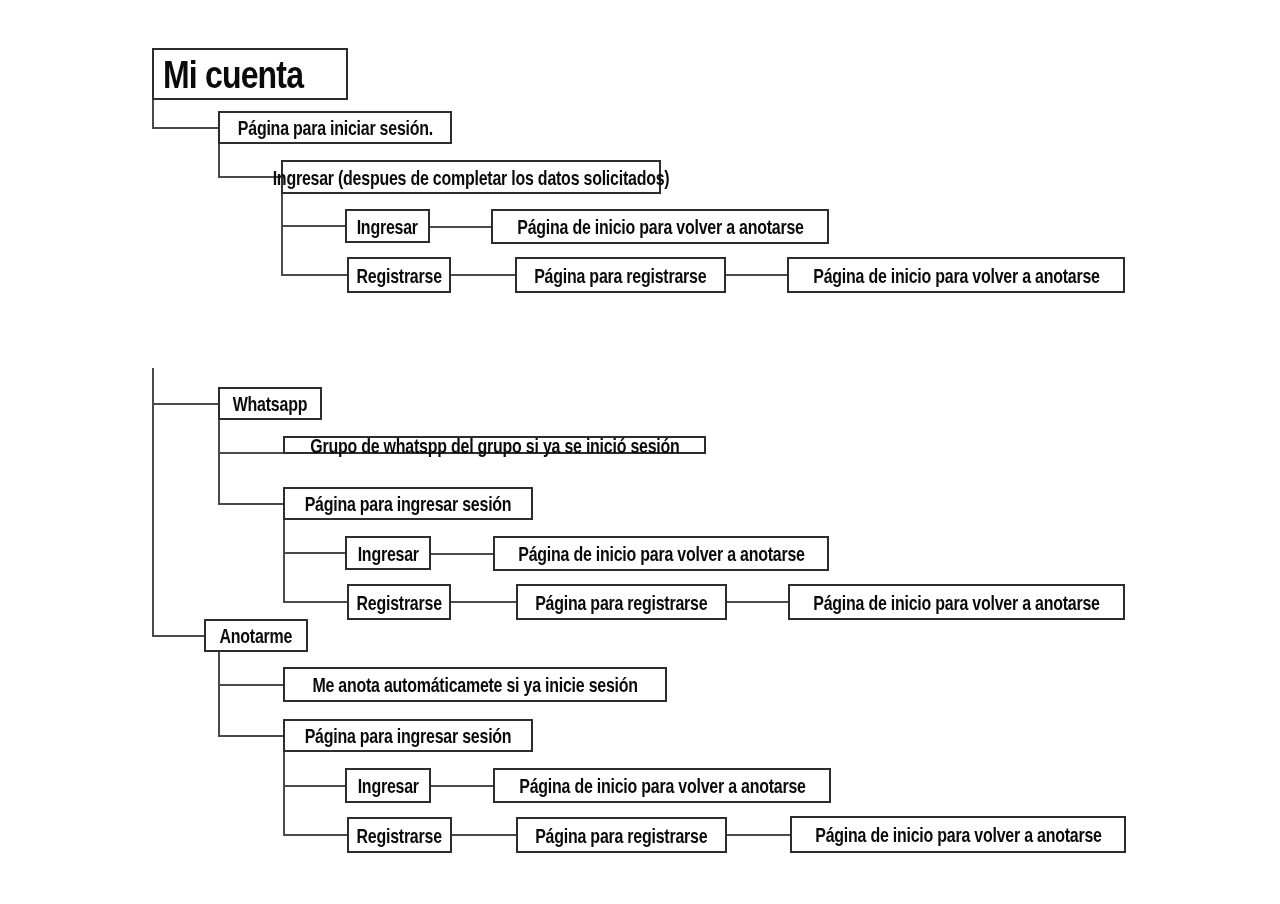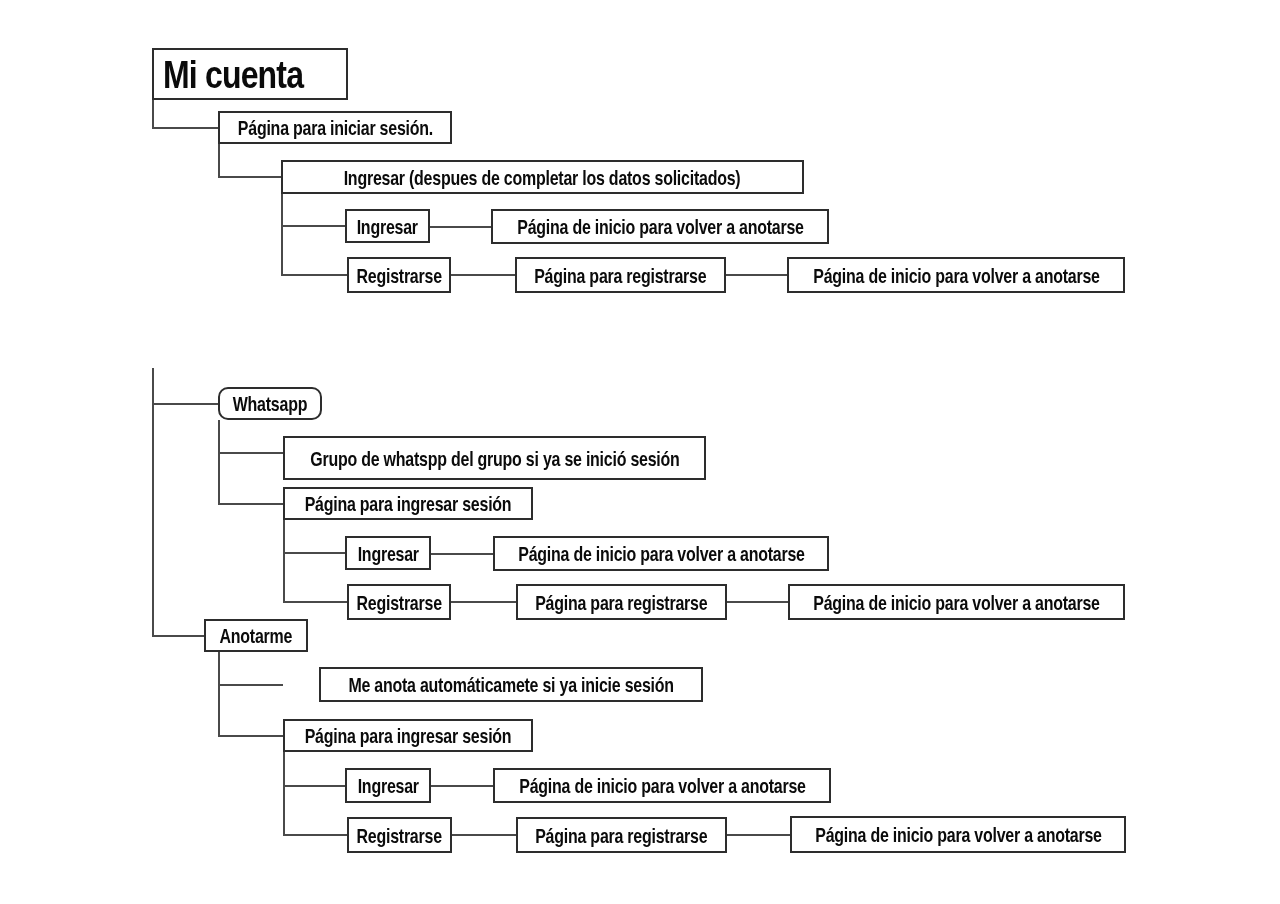--- a/index.html
+++ b/index.html
@@ -91,42 +91,42 @@
     <div class="connector" style="left: 283px; top: 752px; width: 2px; height: 84px;"></div>
     <div class="connector" style="left: 283px; top: 834px; width: 64px; height: 2px;"></div>
     <div class="connector" style="left: 452px; top: 834px; width: 64px; height: 2px;"></div>
     <div class="connector" style="left: 727px; top: 833.5px; width: 63px; height: 2px;"></div>
     <div class="node" style="left: 218px; top: 111px; width: 234px; height: 33px;">
       <span class="lbl">Página para iniciar sesión.</span>
     </div>
     <div class="node title" style="left: 152px; top: 48px; width: 196px; height: 52px;">
       <span class="lbl">Mi cuenta</span>
     </div>
-    <div class="node" style="left: 281px; top: 160px; width: 523px; height: 34px;">
+    <div class="node" style="left: 281px; top: 160px; width: 380px; height: 34px;">
       <span class="lbl">Ingresar (despues de completar los datos solicitados)</span>
     </div>
     <div class="node" style="left: 345px; top: 209px; width: 85px; height: 34px;">
       <span class="lbl">Ingresar</span>
     </div>
     <div class="node" style="left: 491px; top: 209px; width: 338px; height: 35px;">
       <span class="lbl">Página de inicio para volver a anotarse</span>
     </div>
     <div class="node" style="left: 347px; top: 257px; width: 104px; height: 36px;">
       <span class="lbl">Registrarse</span>
     </div>
     <div class="node" style="left: 515px; top: 257px; width: 211px; height: 36px;">
       <span class="lbl">Página para registrarse</span>
     </div>
     <div class="node" style="left: 787px; top: 257px; width: 338px; height: 36px;">
       <span class="lbl">Página de inicio para volver a anotarse</span>
     </div>
-    <div class="node" style="left: 218px; top: 387px; width: 104px; height: 33px; border-radius: 10px;">
+    <div class="node" style="left: 218px; top: 387px; width: 104px; height: 33px;">
       <span class="lbl">Whatsapp</span>
     </div>
-    <div class="node" style="left: 283px; top: 436px; width: 423px; height: 44px;">
+    <div class="node" style="left: 283px; top: 436px; width: 423px; height: 18px;">
       <span class="lbl">Grupo de whatspp del grupo si ya se inició sesión</span>
     </div>
     <div class="node" style="left: 283px; top: 487px; width: 250px; height: 33px;">
       <span class="lbl">Página para ingresar sesión</span>
     </div>
     <div class="node" style="left: 345px; top: 536px; width: 86px; height: 34px;">
       <span class="lbl">Ingresar</span>
     </div>
     <div class="node" style="left: 493px; top: 536px; width: 336px; height: 35px;">
       <span class="lbl">Página de inicio para volver a anotarse</span>
@@ -136,21 +136,21 @@
     </div>
     <div class="node" style="left: 516px; top: 584px; width: 211px; height: 36px;">
       <span class="lbl">Página para registrarse</span>
     </div>
     <div class="node" style="left: 788px; top: 584px; width: 337px; height: 36px;">
       <span class="lbl">Página de inicio para volver a anotarse</span>
     </div>
     <div class="node" style="left: 204px; top: 619px; width: 104px; height: 33px;">
       <span class="lbl">Anotarme</span>
     </div>
-    <div class="node" style="left: 283px; top: 667px; width: 384px; height: 35px; margin-left: 36px;">
+    <div class="node" style="left: 283px; top: 667px; width: 384px; height: 35px;">
       <span class="lbl">Me anota automáticamete si ya inicie sesión</span>
     </div>
     <div class="node" style="left: 283px; top: 719px; width: 250px; height: 33px;">
       <span class="lbl">Página para ingresar sesión</span>
     </div>
     <div class="node" style="left: 345px; top: 768px; width: 86px; height: 35px;">
       <span class="lbl">Ingresar</span>
     </div>
     <div class="node" style="left: 493px; top: 768px; width: 338px; height: 35px;">
       <span class="lbl">Página de inicio para volver a anotarse</span>

